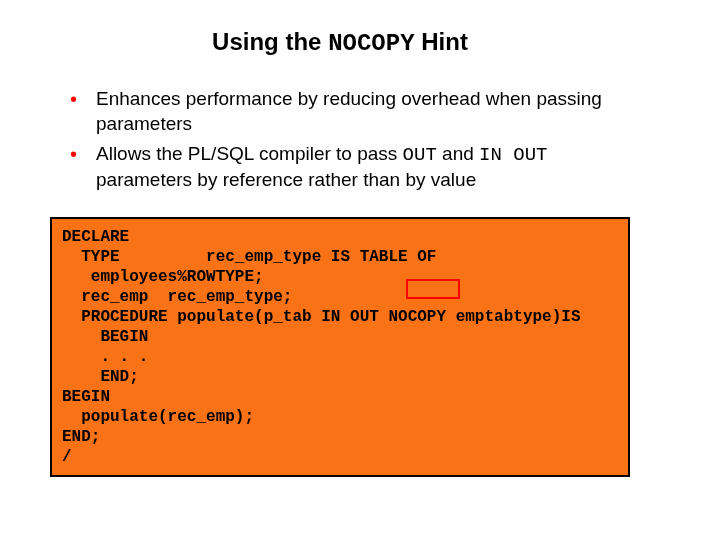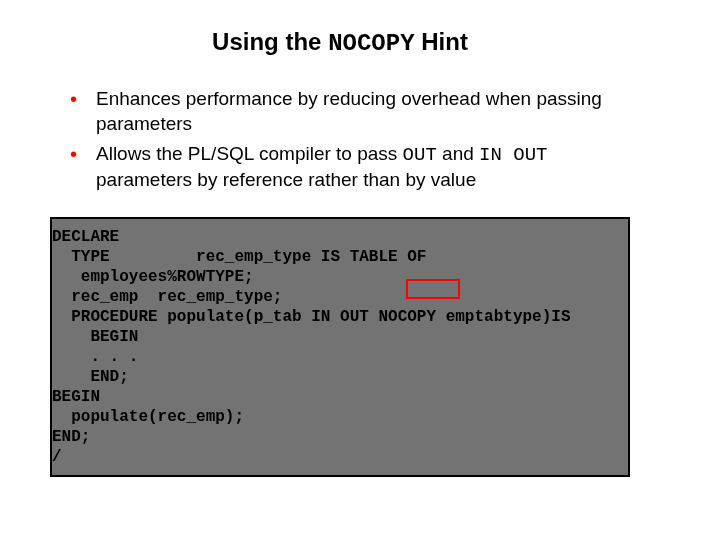--- a/index.html
+++ b/index.html
@@ -47,22 +47,22 @@
     top: 0;
     color: #ff0000;
     font-size: 20px;
     line-height: 1.2;
   }
   .bullets .mono {
     font-family: "Courier New", Courier, monospace;
   }
   .codeblock {
     border: 2px solid #000;
-    background: #737373;
-    padding: 8px 10px 8px 0;
+    background: #f97316;
+    padding: 8px 10px 8px 10px;
     font-family: "Courier New", Courier, monospace;
     font-size: 16px;
     line-height: 1.25;
     white-space: pre;
     position: relative;
     font-weight: bold;
     margin: 0 0 0 0;
   }
   .highlight-box {
     position: absolute;

